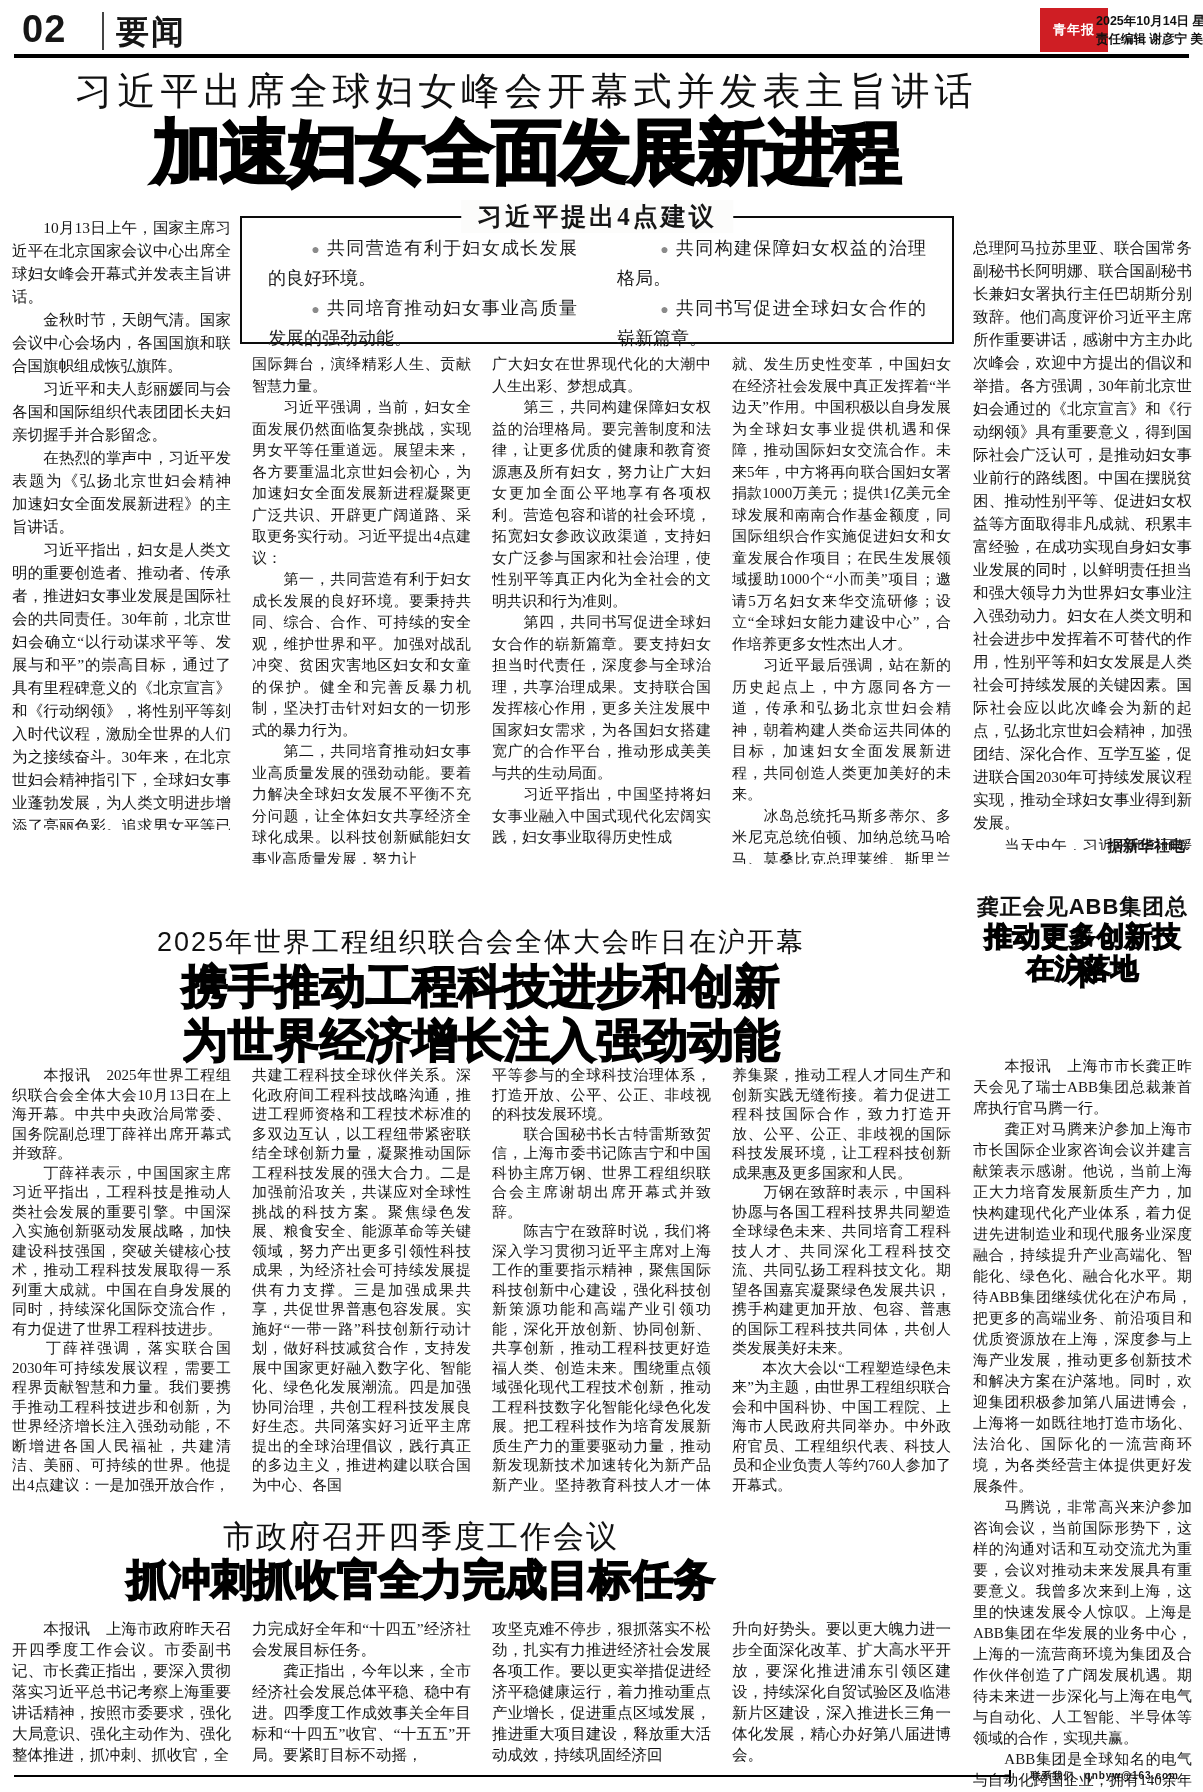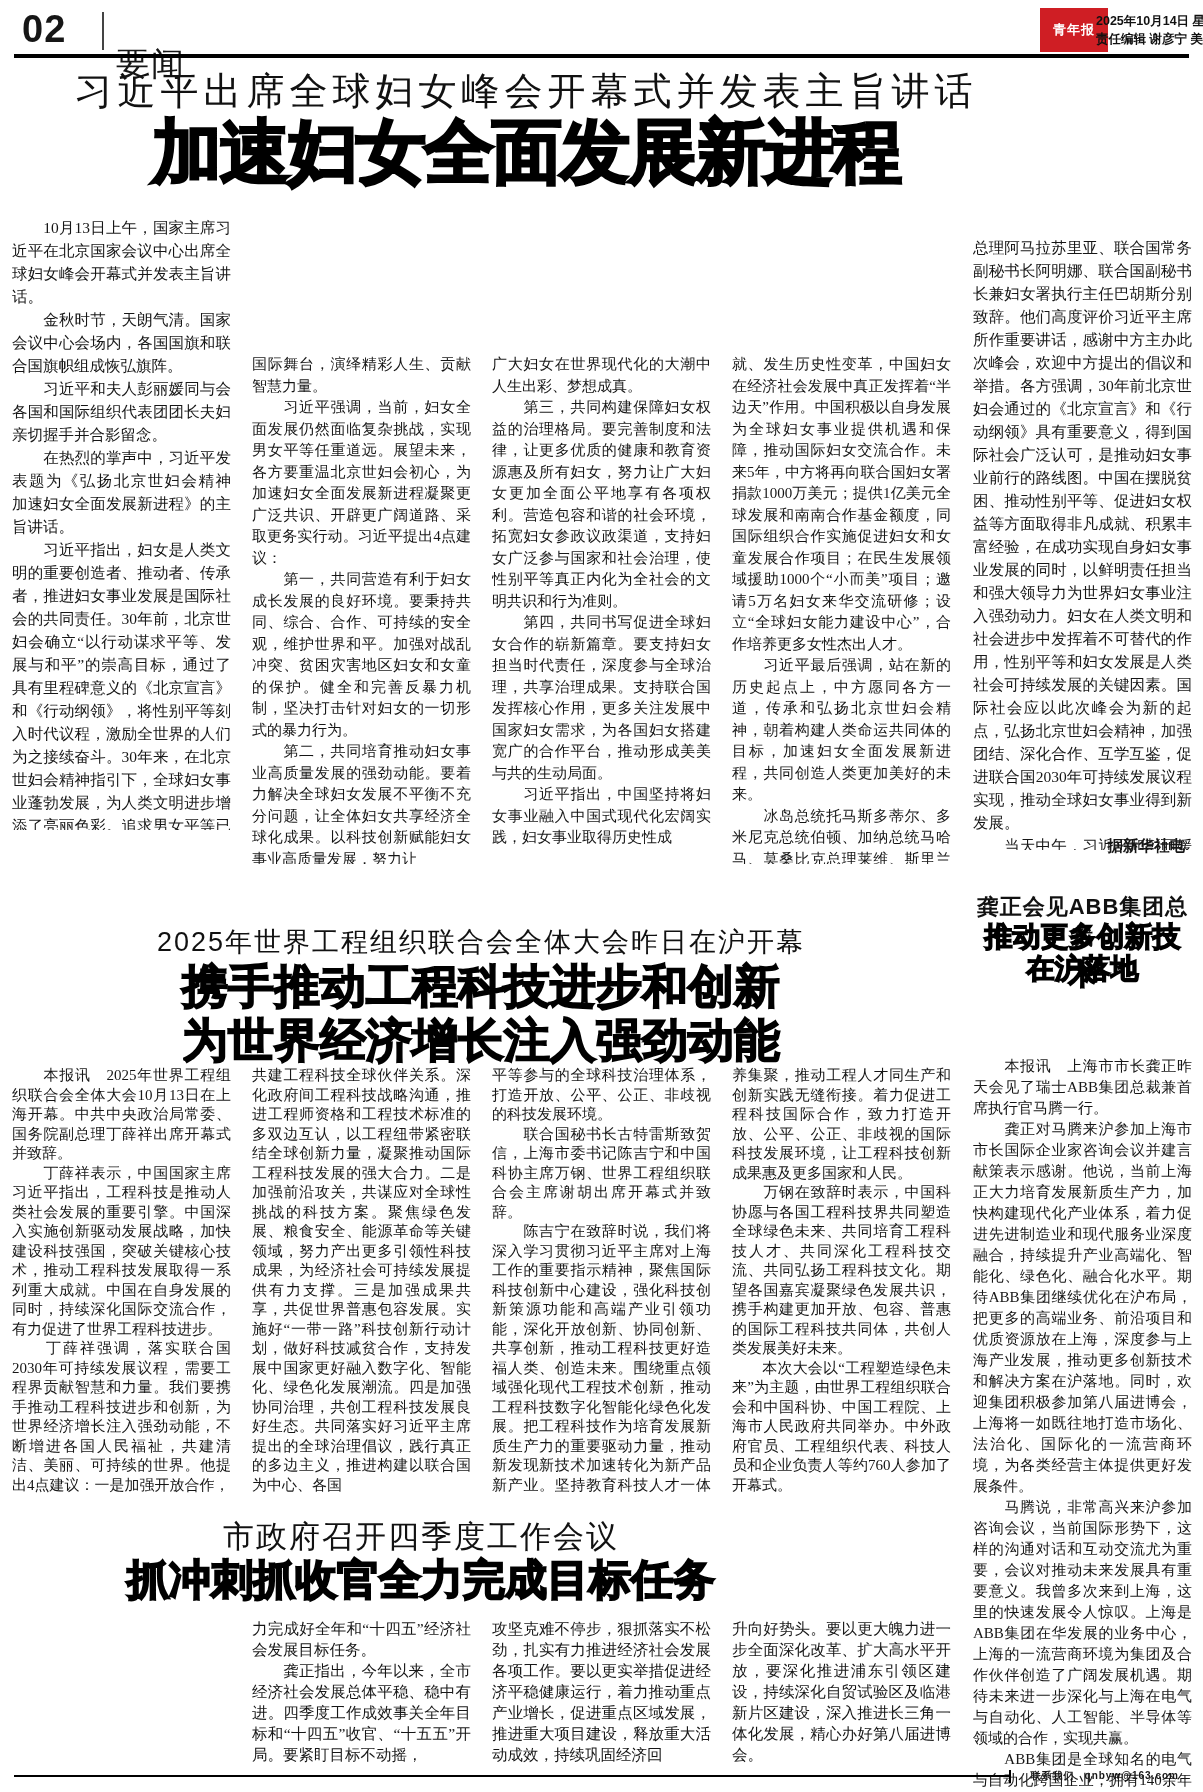--- a/index.html
+++ b/index.html
@@ -6,21 +6,21 @@
   .page{position:relative;width:1203px;height:1792px;margin:0 auto;background:#ffffff;
         font-family:"Liberation Serif", serif;color:#161616;overflow:hidden;}
   .abs{position:absolute;}
 
   
   .hdr{top:8px;left:14px;width:1175px;height:44px;}
   .pagenum{position:absolute;left:8px;top:0px;font-family:"Liberation Sans",sans-serif;
            font-weight:900;font-size:38px;letter-spacing:1px;}
   .hdr-bar{position:absolute;left:88px;top:4px;width:2px;height:38px;background:#444;}
   .section{position:absolute;left:102px;top:2px;font-family:"Liberation Sans",sans-serif;
-           font-weight:400;font-size:33px;letter-spacing:2px;margin-top:32px;}
+           font-weight:700;font-size:33px;letter-spacing:2px;}
   .logo{position:absolute;left:1026px;top:0px;width:68px;height:44px;background:#cf1e24;
         color:#fff;display:flex;align-items:center;justify-content:center;
         font-weight:700;font-size:13px;line-height:14px;text-align:center;letter-spacing:1px;}
   .hdr-meta{position:absolute;left:1082px;top:4px;width:200px;font-family:"Liberation Sans",sans-serif;
             font-weight:700;font-size:12.5px;line-height:18px;color:#111;}
   .hdr-rule{top:54px;left:14px;width:1175px;height:4px;background:#000;}
 
   
   .kicker{font-family:"Liberation Sans",sans-serif;text-align:center;font-weight:500;color:#111;}
   .bighead{font-family:"Liberation Sans",sans-serif;text-align:center;font-weight:900;color:#000;}
@@ -87,20 +87,29 @@
     <div class="hdr-meta">
       <div>2025年10月14日 星期二</div>
       <div>责任编辑 谢彦宁  美术编辑 林婕</div>
     </div>
   </div>
   <div class="abs hdr-rule"></div>
 
   <div class="abs kicker lead-kicker">习近平出席全球妇女峰会开幕式并发表主旨讲话</div>
   <div class="abs bighead lead-head">加速妇女全面发展新进程</div>
 
+  <div class="abs sbox">
+    <div class="sbox-title">习近平提出4点建议</div>
+    <div class="sbox-body">
+      <p class="sbox-item"><span class="dot">●</span><span>共同营造有利于妇女成长发展的良好环境。</span></p>
+      <p class="sbox-item"><span class="dot">●</span><span>共同培育推动妇女事业高质量发展的强劲动能。</span></p>
+      <p class="sbox-item"><span class="dot">●</span><span>共同构建保障妇女权益的治理格局。</span></p>
+      <p class="sbox-item"><span class="dot">●</span><span>共同书写促进全球妇女合作的崭新篇章。</span></p>
+    </div>
+  </div>
 
   <div class="abs colbody lead-col c1 lead-top">　　10月13日上午，国家主席习近平在北京国家会议中心出席全球妇女峰会开幕式并发表主旨讲话。
 　　金秋时节，天朗气清。国家会议中心会场内，各国国旗和联合国旗帜组成恢弘旗阵。
 　　习近平和夫人彭丽媛同与会各国和国际组织代表团团长夫妇亲切握手并合影留念。
 　　在热烈的掌声中，习近平发表题为《弘扬北京世妇会精神 加速妇女全面发展新进程》的主旨讲话。
 　　习近平指出，妇女是人类文明的重要创造者、推动者、传承者，推进妇女事业发展是国际社会的共同责任。30年前，北京世妇会确立“以行动谋求平等、发展与和平”的崇高目标，通过了具有里程碑意义的《北京宣言》和《行动纲领》，将性别平等刻入时代议程，激励全世界的人们为之接续奋斗。30年来，在北京世妇会精神指引下，全球妇女事业蓬勃发展，为人类文明进步增添了亮丽色彩。追求男女平等已经成为国际社会普遍共识，妇女赋权取得显著进步，女性受教育水平不断提高，在经济、政治、文化、社会生活中发挥着更加重要的作用。一大批杰出女性走上</div>
   <div class="abs colbody lead-col-mid c2 lead-sub">国际舞台，演绎精彩人生、贡献智慧力量。
 　　习近平强调，当前，妇女全面发展仍然面临复杂挑战，实现男女平等任重道远。展望未来，各方要重温北京世妇会初心，为加速妇女全面发展新进程凝聚更广泛共识、开辟更广阔道路、采取更务实行动。习近平提出4点建议：
 　　第一，共同营造有利于妇女成长发展的良好环境。要秉持共同、综合、合作、可持续的安全观，维护世界和平。加强对战乱冲突、贫困灾害地区妇女和女童的保护。健全和完善反暴力机制，坚决打击针对妇女的一切形式的暴力行为。
 　　第二，共同培育推动妇女事业高质量发展的强劲动能。要着力解决全球妇女发展不平衡不充分问题，让全体妇女共享经济全球化成果。以科技创新赋能妇女事业高质量发展，努力让</div>
@@ -126,20 +135,21 @@
   <div class="abs colbody eng-col c2">共建工程科技全球伙伴关系。深化政府间工程科技战略沟通，推进工程师资格和工程技术标准的多双边互认，以工程纽带紧密联结全球创新力量，凝聚推动国际工程科技发展的强大合力。二是加强前沿攻关，共谋应对全球性挑战的科技方案。聚焦绿色发展、粮食安全、能源革命等关键领域，努力产出更多引领性科技成果，为经济社会可持续发展提供有力支撑。三是加强成果共享，共促世界普惠包容发展。实施好“一带一路”科技创新行动计划，做好科技减贫合作，支持发展中国家更好融入数字化、智能化、绿色化发展潮流。四是加强协同治理，共创工程科技发展良好生态。共同落实好习近平主席提出的全球治理倡议，践行真正的多边主义，推进构建以联合国为中心、各国</div>
   <div class="abs colbody eng-col c3">平等参与的全球科技治理体系，打造开放、公平、公正、非歧视的科技发展环境。
 　　联合国秘书长古特雷斯致贺信，上海市委书记陈吉宁和中国科协主席万钢、世界工程组织联合会主席谢胡出席开幕式并致辞。
 　　陈吉宁在致辞时说，我们将深入学习贯彻习近平主席对上海工作的重要指示精神，聚焦国际科技创新中心建设，强化科技创新策源功能和高端产业引领功能，深化开放创新、协同创新、共享创新，推动工程科技更好造福人类、创造未来。围绕重点领域强化现代工程技术创新，推动工程科技数字化智能化绿色化发展。把工程科技作为培育发展新质生产力的重要驱动力量，推动新发现新技术加速转化为新产品新产业。坚持教育科技人才一体发展，强化工程人才培</div>
   <div class="abs colbody eng-col4 c4">养集聚，推动工程人才同生产和创新实践无缝衔接。着力促进工程科技国际合作，致力打造开放、公平、公正、非歧视的国际科技发展环境，让工程科技创新成果惠及更多国家和人民。
 　　万钢在致辞时表示，中国科协愿与各国工程科技界共同塑造全球绿色未来、共同培育工程科技人才、共同深化工程科技交流、共同弘扬工程科技文化。期望各国嘉宾凝聚绿色发展共识，携手构建更加开放、包容、普惠的国际工程科技共同体，共创人类发展美好未来。
 　　本次大会以“工程塑造绿色未来”为主题，由世界工程组织联合会和中国科协、中国工程院、上海市人民政府共同举办。中外政府官员、工程组织代表、科技人员和企业负责人等约760人参加了开幕式。</div>
 
   <div class="abs kicker gov-kicker">市政府召开四季度工作会议</div>
   <div class="abs bighead gov-head">抓冲刺抓收官全力完成目标任务</div>
+  <div class="abs colbody gov-col c1">　　本报讯　上海市政府昨天召开四季度工作会议。市委副书记、市长龚正指出，要深入贯彻落实习近平总书记考察上海重要讲话精神，按照市委要求，强化大局意识、强化主动作为、强化整体推进，抓冲刺、抓收官，全</div>
   <div class="abs colbody gov-col c3">攻坚克难不停步，狠抓落实不松劲，扎实有力推进经济社会发展各项工作。要以更实举措促进经济平稳健康运行，着力推动重点产业增长，促进重点区域发展，推进重大项目建设，释放重大活动成效，持续巩固经济回</div>
   <div class="abs colbody gov-col c2">力完成好全年和“十四五”经济社会发展目标任务。
 　　龚正指出，今年以来，全市经济社会发展总体平稳、稳中有进。四季度工作成效事关全年目标和“十四五”收官、“十五五”开局。要紧盯目标不动摇，</div>
   <div class="abs colbody gov-col c4">升向好势头。要以更大魄力进一步全面深化改革、扩大高水平开放，要深化推进浦东引领区建设，持续深化自贸试验区及临港新片区建设，深入推进长三角一体化发展，精心办好第八届进博会。</div>
 
   <div class="abs kicker abb-kicker">龚正会见ABB集团总裁</div>
   <div class="abs bighead abb-head1">推动更多创新技术</div>
   <div class="abs bighead abb-head2">在沪落地</div>
   <div class="abs colbody abb-body">　　本报讯　上海市市长龚正昨天会见了瑞士ABB集团总裁兼首席执行官马腾一行。
 　　龚正对马腾来沪参加上海市市长国际企业家咨询会议并建言献策表示感谢。他说，当前上海正大力培育发展新质生产力，加快构建现代化产业体系，着力促进先进制造业和现代服务业深度融合，持续提升产业高端化、智能化、绿色化、融合化水平。期待ABB集团继续优化在沪布局，把更多的高端业务、前沿项目和优质资源放在上海，深度参与上海产业发展，推动更多创新技术和解决方案在沪落地。同时，欢迎集团积极参加第八届进博会，上海将一如既往地打造市场化、法治化、国际化的一流营商环境，为各类经营主体提供更好发展条件。

